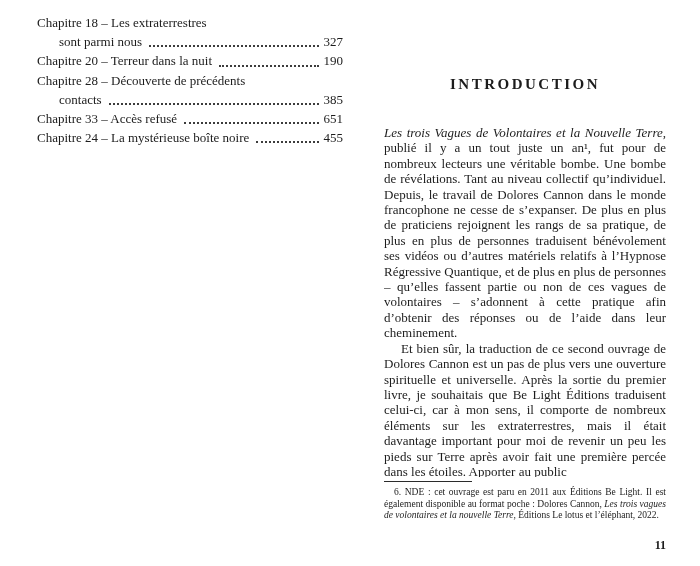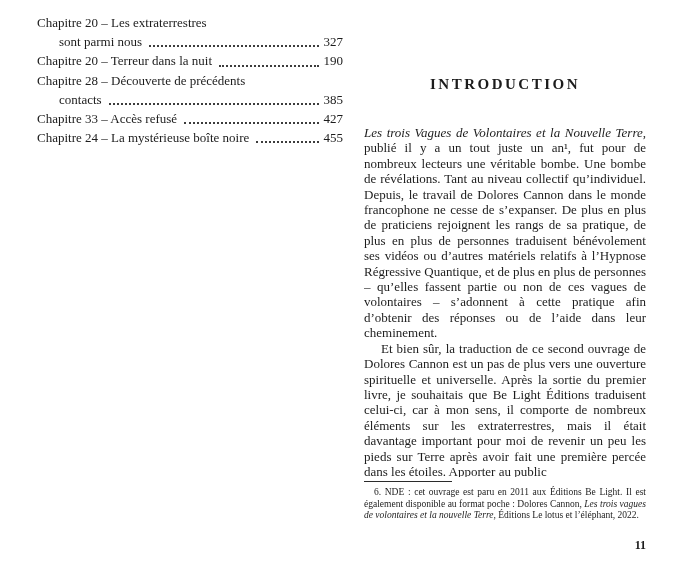--- a/index.html
+++ b/index.html
@@ -32,21 +32,21 @@
     flex: 1;
     min-width: 10px;
     border-bottom: 2px dotted #3c3c3c;
     margin: 0 5px 4px 7px;
   }
   .toc-page { white-space: nowrap; }
 
   
   .right-page {
     position: absolute;
-    left: 364px;
+    left: 384px;
     top: 0;
     width: 282px;
     height: 566px;
   }
   .intro-title {
     margin-top: 76px;
     text-align: center;
     font-weight: bold;
     font-size: 15px;
     letter-spacing: 2.5px;
@@ -89,21 +89,21 @@
     font-weight: bold;
   }
 </style>
 </head>
 <body>
 
 <div class="left-page">
 
   <div class="toc-entry">
     <div class="toc-row">
-      <span class="toc-text">Chapitre 20 – Les extraterrestres</span>
+      <span class="toc-text">Chapitre 18 – Les extraterrestres</span>
     </div>
     <div class="toc-row">
       <span class="toc-text indent">sont parmi nous</span>
       <span class="leader"></span>
       <span class="toc-page">327</span>
     </div>
   </div>
 
   <div class="toc-entry">
     <div class="toc-row">
@@ -122,21 +122,21 @@
       <span class="leader"></span>
       <span class="toc-page">385</span>
     </div>
   </div>
 
 
   <div class="toc-entry">
     <div class="toc-row">
       <span class="toc-text">Chapitre 33 – Accès refusé</span>
       <span class="leader"></span>
-      <span class="toc-page">427</span>
+      <span class="toc-page">651</span>
     </div>
   </div>
 
   <div class="toc-entry">
     <div class="toc-row">
       <span class="toc-text">Chapitre 24 – La mystérieuse boîte noire</span>
       <span class="leader"></span>
       <span class="toc-page">455</span>
     </div>
   </div>

